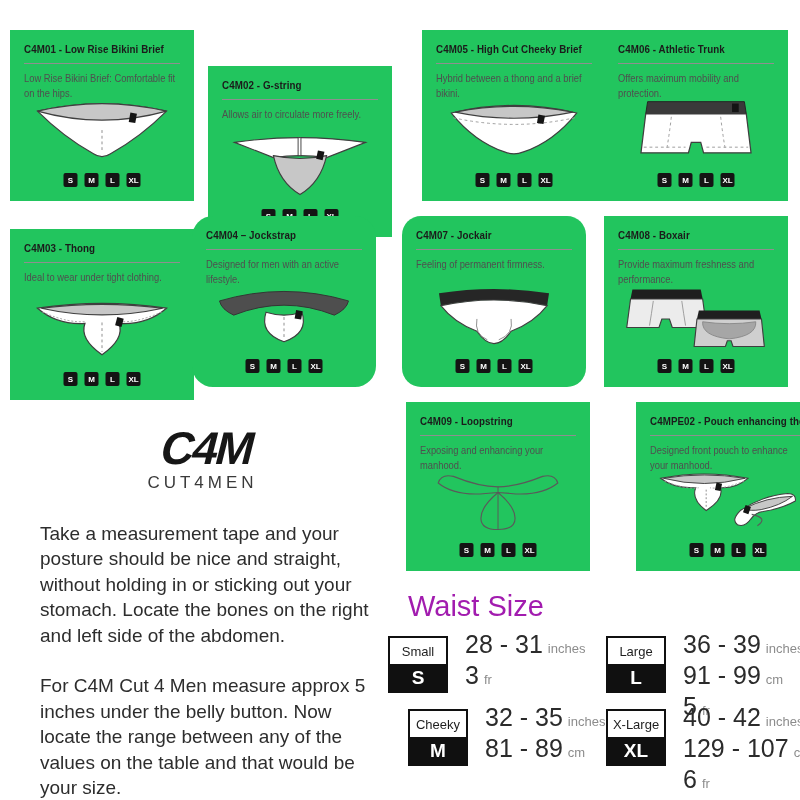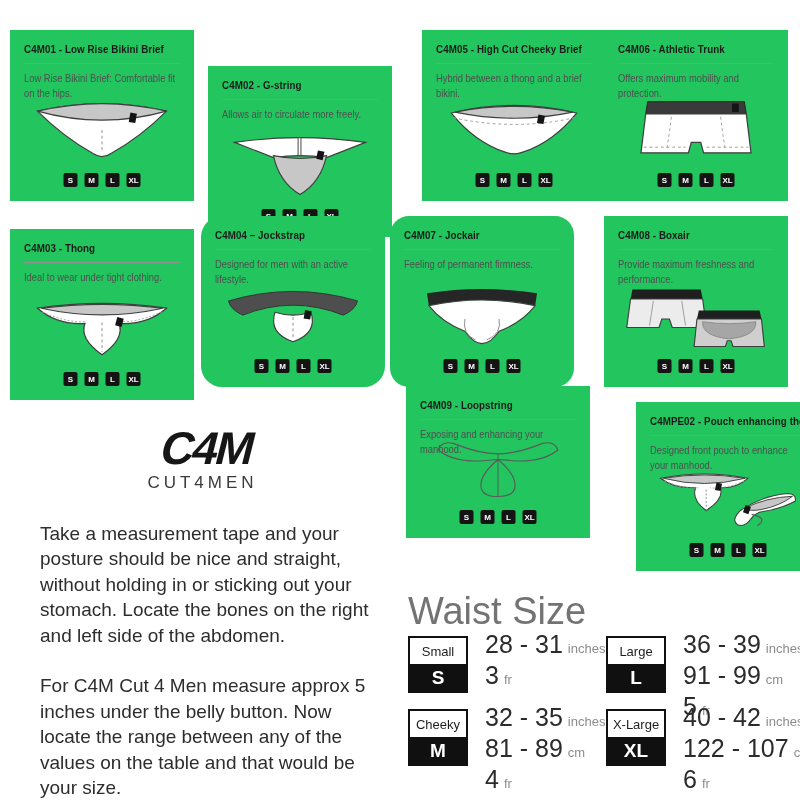--- a/index.html
+++ b/index.html
@@ -23,21 +23,21 @@
   .illo{position:absolute;left:0;right:0;bottom:32px;display:flex;justify-content:center;}
   .sizes{position:absolute;left:50%;bottom:14px;transform:translateX(-50%);display:flex;gap:7px;}
   .badge{
     width:14px;height:14px;background:#141414;color:#fff;border-radius:2px;
     font-size:8px;font-weight:700;display:flex;align-items:center;justify-content:center;
   }
   .logo-wrap{position:absolute;left:95px;top:426px;width:215px;text-align:center;}
   .logo-sub{font-size:17px;letter-spacing:4px;color:#3a3a3a;margin-top:1px;}
   .instructions{position:absolute;left:40px;top:521px;width:338px;font-size:19px;line-height:1.34;color:#2d2d2d;}
   .instructions p{margin:0 0 25px 0;}
-  .waist-title{position:absolute;left:408px;top:590px;font-size:38px;font-weight:400;color:#737373;margin:0;}
+  .waist-title{position:absolute;left:408px;top:590px;font-size:29px;font-weight:400;color:#a21caf;margin:0;}
   .entry{position:absolute;display:flex;gap:17px;}
   .size-box{width:56px;height:53px;border:2px solid #101010;display:flex;flex-direction:column;background:#fff;}
   .size-name{flex:1;display:flex;align-items:center;justify-content:center;font-size:13px;color:#1e1e1e;}
   .size-letter{height:27px;background:#101010;color:#fff;display:flex;align-items:center;justify-content:center;font-size:19px;font-weight:700;}
   .vals{display:flex;flex-direction:column;margin-top:-5px;}
   .val-line{font-size:25px;line-height:26px;color:#2b2b2b;white-space:nowrap;}
   .unit{font-size:13px;color:#8c8c8c;margin-left:5px;}
   svg{display:block;}
 </style>
 </head>
@@ -151,21 +151,21 @@
     </svg>
   </div>
   <div class="sizes">
     <span class="badge">S</span>
     <span class="badge">M</span>
     <span class="badge">L</span>
     <span class="badge">XL</span>
   </div>
 </div>
 
-<div class="card" style="left:201px;top:216px;border-radius:21px;">
+<div class="card" style="left:192px;top:216px;border-radius:21px;">
   <div class="card-inner">
     <h3 class="card-title">C4M04 – Jockstrap</h3>
     <div class="card-divider"></div>
     <div class="card-desc">Designed for men with an active lifestyle.</div>
   </div>
   <div class="illo">
     <svg viewBox="0 0 150 78" width="150" height="74">
       <path d="M7 21 Q75 1 143 21 Q141 30 128 36 Q75 15 22 36 Q9 30 7 21 Z" fill="#4e4e4e" stroke="#333" stroke-width="1"></path>
       <path d="M56 33 Q49 55 75 64 Q101 55 94 33 Q75 39 56 33 Z" fill="#fff" stroke="#3f3f3f" stroke-width="1.2"></path>
       <line x1="75" y1="38" x2="75" y2="62" stroke="#8a8a8a" stroke-width="1" stroke-dasharray="3 3"></line>
@@ -173,21 +173,21 @@
     </svg>
   </div>
   <div class="sizes">
     <span class="badge">S</span>
     <span class="badge">M</span>
     <span class="badge">L</span>
     <span class="badge">XL</span>
   </div>
 </div>
 
-<div class="card" style="left:390px;top:216px;border-radius:19px;">
+<div class="card" style="left:402px;top:216px;border-radius:19px;">
   <div class="card-inner">
     <h3 class="card-title">C4M07 - Jockair</h3>
     <div class="card-divider"></div>
     <div class="card-desc">Feeling of permanent firmness.</div>
   </div>
   <div class="illo">
     <svg viewBox="0 0 150 78" width="150" height="74">
       <path d="M17 13 Q75 4 133 13 L131 26 Q75 14 19 26 Z" fill="#262626"></path>
       <path d="M19 26 Q75 14 131 26 Q117 44 93 53 Q84 66 75 66 Q66 66 57 53 Q33 44 19 26 Z" fill="#fff" stroke="#3f3f3f" stroke-width="1.2"></path>
       <path d="M57 40 Q54 56 68 62" fill="none" stroke="#8a8a8a" stroke-width="1"></path>
@@ -220,21 +220,21 @@
     </svg>
   </div>
   <div class="sizes">
     <span class="badge">S</span>
     <span class="badge">M</span>
     <span class="badge">L</span>
     <span class="badge">XL</span>
   </div>
 </div>
 
-<div class="card" style="left:406px;top:386px;height:152px;">
+<div class="card" style="left:406px;top:402px;height:169px;">
   <div class="card-inner">
     <h3 class="card-title">C4M09 - Loopstring</h3>
     <div class="card-divider"></div>
     <div class="card-desc">Exposing and enhancing your manhood.</div>
   </div>
   <div class="illo">
     <svg viewBox="0 0 150 78" width="150" height="74">
       <path d="M12 19 Q15 9 28 12 Q55 23 75 23 Q95 23 122 12 Q135 9 138 19 Q121 33 88 30 L75 29 L62 30 Q29 33 12 19 Z" fill="none" stroke="#5a5a5a" stroke-width="1.2"></path>
       <path d="M75 29 Q57 44 57 56 Q57 68 75 68 Q93 68 93 56 Q93 44 75 29 Z" fill="none" stroke="#5a5a5a" stroke-width="1.2"></path>
       <line x1="75" y1="23" x2="75" y2="68" stroke="#5a5a5a" stroke-width="1"></line>
@@ -285,21 +285,21 @@
   <div class="logo-sub">CUT4MEN</div>
 </div>
 
 <div class="instructions">
   <p>Take a measurement tape and your posture should be nice and straight, without holding in or sticking out your stomach. Locate the bones on the right and left side of the abdomen.</p>
   <p>For C4M Cut 4 Men measure approx 5 inches under the belly button. Now locate the range between any of the values on the table and that would be your size.</p>
 </div>
 
 <h2 class="waist-title">Waist Size</h2>
 
-<div class="entry" style="left:408px;top:636px;">
+<div class="entry" style="left:388px;top:636px;">
   <div class="size-box">
     <div class="size-name">Small</div>
     <div class="size-letter">S</div>
   </div>
   <div class="vals">
     <div class="val-line"><span>28 - 31</span><span class="unit">inches</span></div>
     <div class="val-line"><span>3</span><span class="unit">fr</span></div>
   </div>
 </div>
 
@@ -316,27 +316,26 @@
 </div>
 
 <div class="entry" style="left:408px;top:709px;">
   <div class="size-box">
     <div class="size-name">Cheeky</div>
     <div class="size-letter">M</div>
   </div>
   <div class="vals">
     <div class="val-line"><span>32 - 35</span><span class="unit">inches</span></div>
     <div class="val-line"><span>81 - 89</span><span class="unit">cm</span></div>
-    <div class="val-line"><span>4</span><span class="unit">fr</span></div>
   </div>
 </div>
 
 <div class="entry" style="left:606px;top:709px;">
   <div class="size-box">
     <div class="size-name">X-Large</div>
     <div class="size-letter">XL</div>
   </div>
   <div class="vals">
     <div class="val-line"><span>40 - 42</span><span class="unit">inches</span></div>
-    <div class="val-line"><span>122 - 107</span><span class="unit">cm</span></div>
+    <div class="val-line"><span>129 - 107</span><span class="unit">cm</span></div>
     <div class="val-line"><span>6</span><span class="unit">fr</span></div>
   </div>
 </div>
 
 </body></html>

